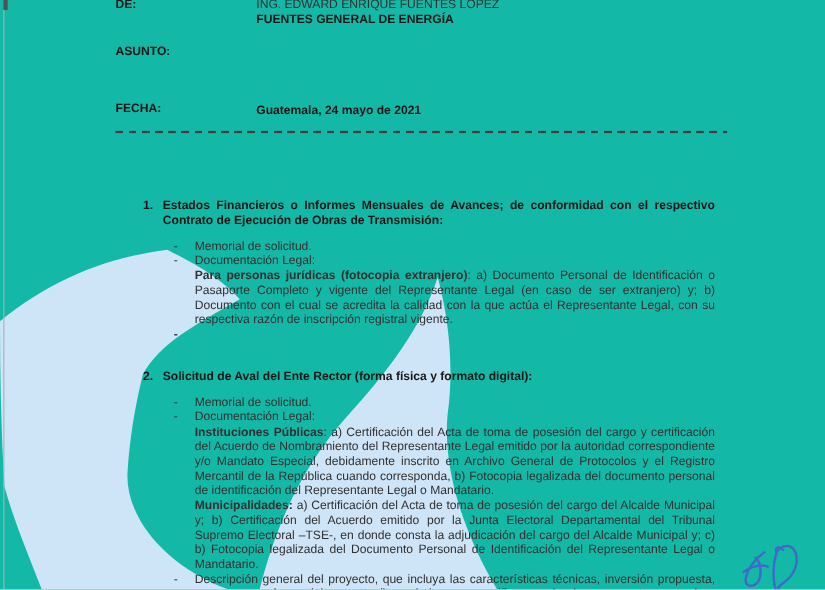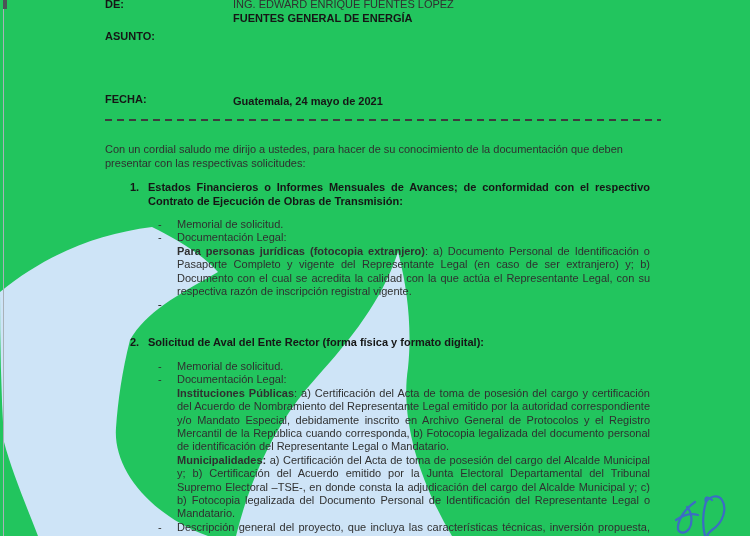--- a/index.html
+++ b/index.html
@@ -1,19 +1,19 @@
 <!DOCTYPE html>
 <html><head>
 <meta charset="utf-8">
 <style>
   html,body{margin:0;padding:0;background:#e8e8e8;}
   .page{
     position:relative;
     width:750px;height:536px;
-    background:#22c55e;
+    background:#14b8a6;
     overflow:hidden;
     font-family:"Liberation Sans", sans-serif;
     font-size:11px;
     color:#303030;
     -webkit-font-smoothing:antialiased;
   }
   .b{font-weight:bold;color:#161616;}
   .just{text-align:justify;}
   
   .watermark{position:absolute;left:0;top:0;pointer-events:none;}
@@ -65,28 +65,27 @@
 
   <div class="scan-edge"></div>
   <div class="scan-tick"></div>
 
   <span class="hdr-label" style="top:-3px">DE:</span>
   <div class="hdr-val" style="top:-3px">
     <div>ING. EDWARD ENRIQUE FUENTES LOPEZ</div>
     <div class="b">FUENTES GENERAL DE ENERGÍA</div>
   </div>
 
-  <span class="hdr-label" style="top:29px">ASUNTO:</span>
+  <span class="hdr-label" style="top:40px">ASUNTO:</span>
 
   <span class="hdr-label" style="top:92px">FECHA:</span>
   <div class="hdr-val b" style="top:94px">Guatemala, 24 mayo de 2021</div>
 
   <div class="dashes"></div>
 
-  <div class="intro">Con un cordial saludo me dirijo a ustedes, para hacer de su conocimiento de la documentación que deben presentar con las respectivas solicitudes:</div>
 
   <div class="num-item" style="top:180px">
     <span class="num">1.</span>
     <div class="ititle just">Estados Financieros o Informes Mensuales de Avances; de conformidad con el respectivo Contrato de Ejecución de Obras de Transmisión:</div>
   </div>
 
   <div class="sub" style="top:218px">
     <div class="row">
       <span class="dash">-</span>
       <span>Memorial de solicitud.</span>

